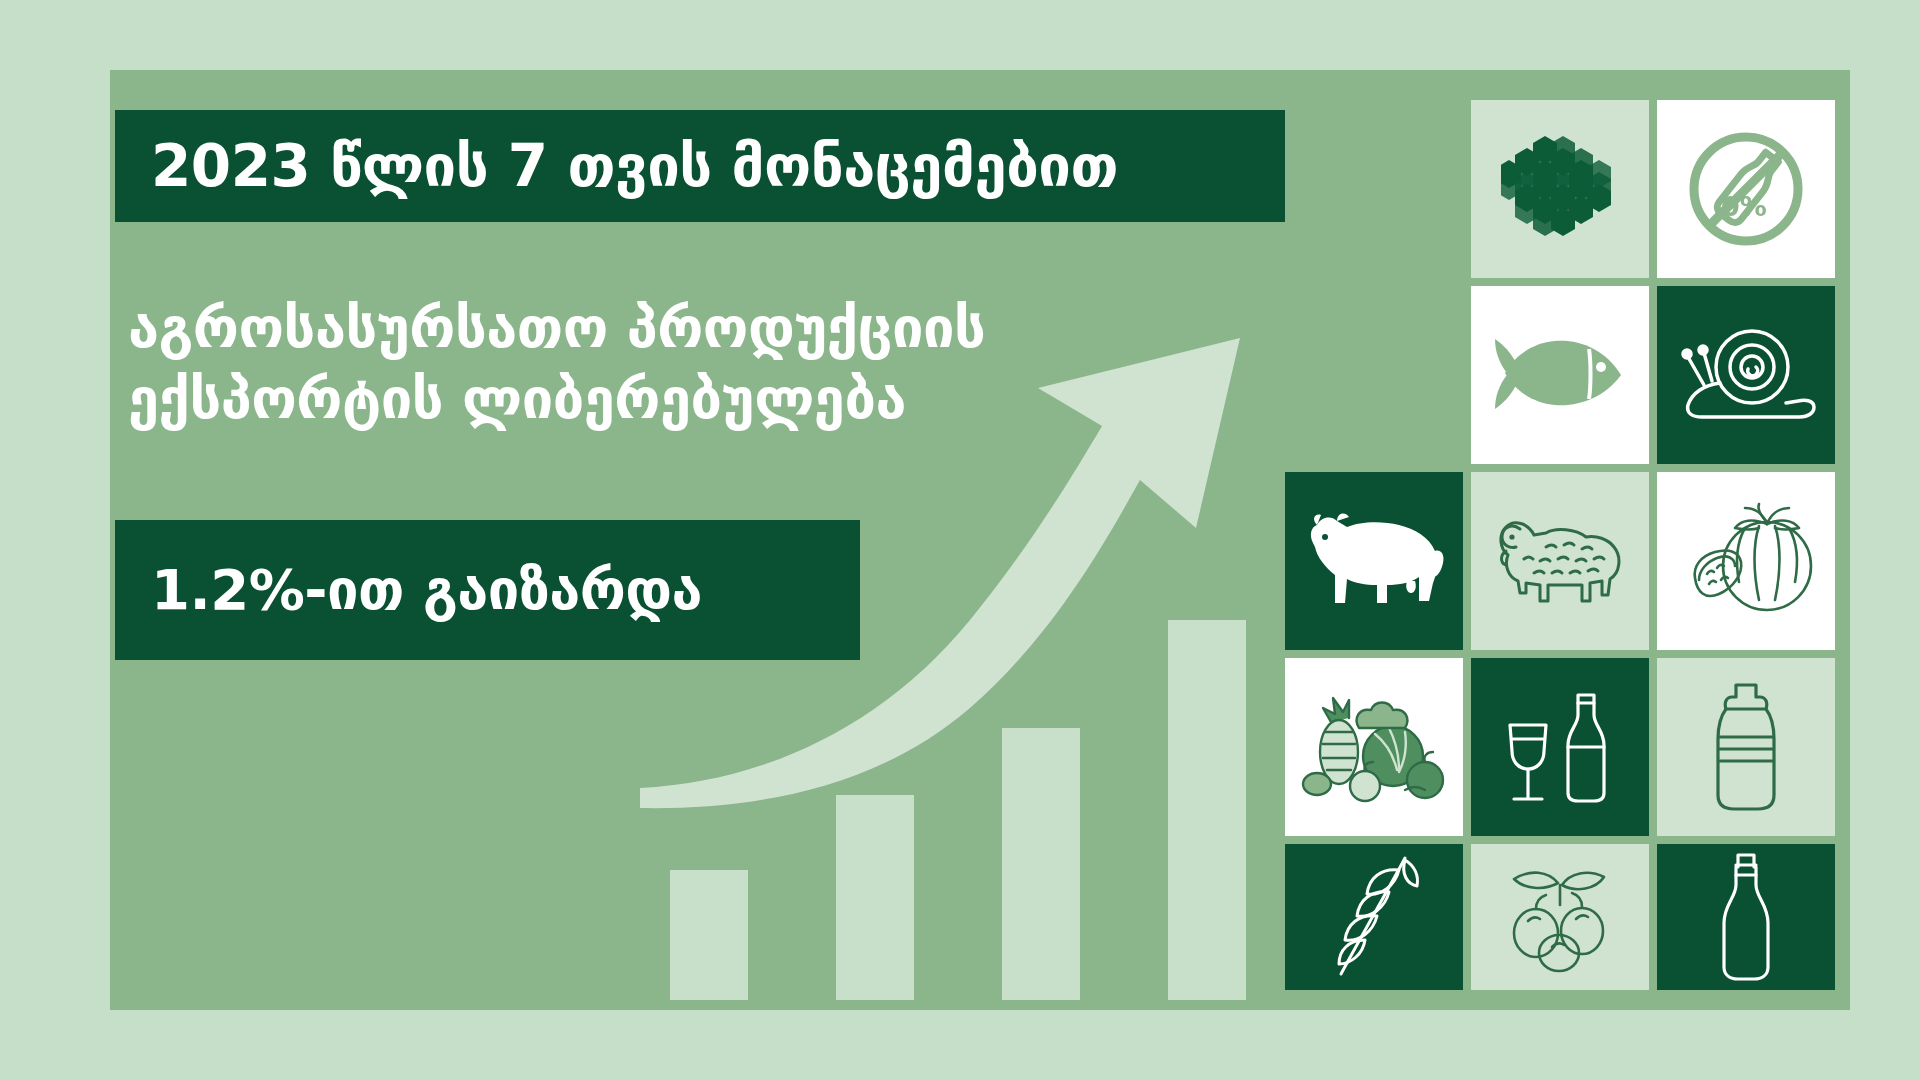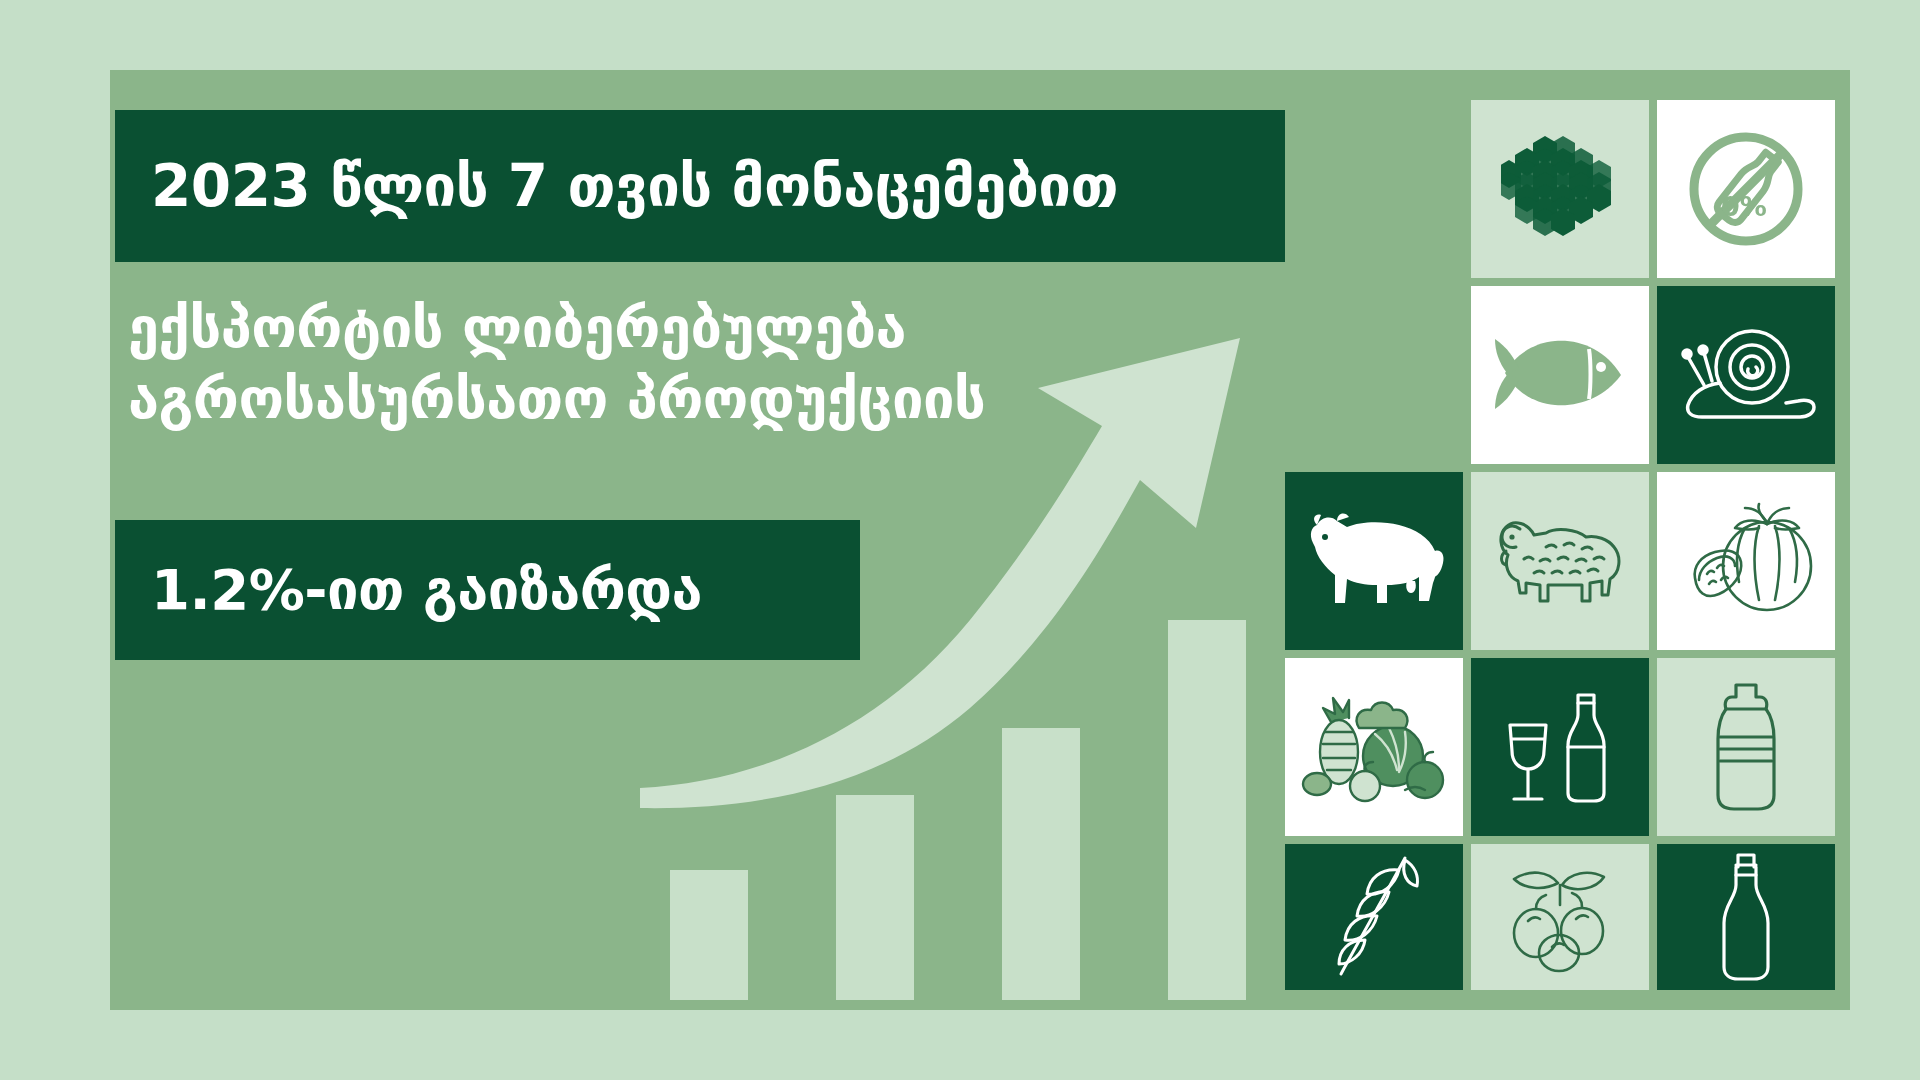--- a/index.html
+++ b/index.html
@@ -11,21 +11,21 @@
   #stage{position:relative;width:1920px;height:1080px;}
 
   
   .card{
     position:absolute;left:110px;top:70px;width:1740px;height:940px;
     background:#8bb58a;
   }
 
   
   .title-box{
-    position:absolute;left:115px;top:110px;width:1170px;height:152px;
+    position:absolute;left:115px;top:110px;width:1170px;height:112px;
     background:#0a5032;display:flex;align-items:center;
   }
   .title-text{
     color:#ffffff;font-size:58px;font-weight:700;letter-spacing:-.5px;
     padding-left:36px;white-space:nowrap;line-height:1;
   }
 
   .subtitle{
     position:absolute;left:128px;top:292px;width:1160px;
     color:#ffffff;font-size:56px;font-weight:700;line-height:1.27;
@@ -78,22 +78,22 @@
     <path d="M0 458 C 120 452, 240 400, 330 290 C 390 216, 430 150, 462 96
              L 398 58 L 600 8 L 556 198 L 500 150
              C 460 222, 410 308, 330 378 C 235 460, 110 480, 0 478 Z" fill="#cfe3d0"></path>
   </svg>
 
   <div class="title-box">
     <div class="title-text">2023 წლის 7 თვის მონაცემებით</div>
   </div>
 
   <div class="subtitle">
+    <div>აგროსასურსათო პროდუქციის</div>
     <div>ექსპორტის ლიბერებულება</div>
-    <div>აგროსასურსათო პროდუქციის</div>
   </div>
 
   <div class="pct-box">
     <div class="pct-text">1.2%-ით გაიზარდა</div>
   </div>
 
   <div class="grid">
 
     <div class="tile bg-pale" style="left:186px;top:0px;width:178px;height:178px;">
       <svg width="118" height="110" viewBox="0 0 118 110">

